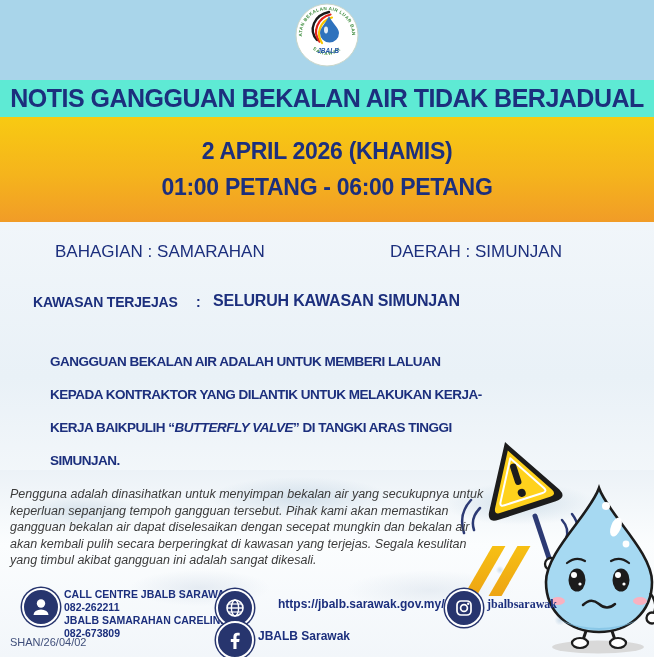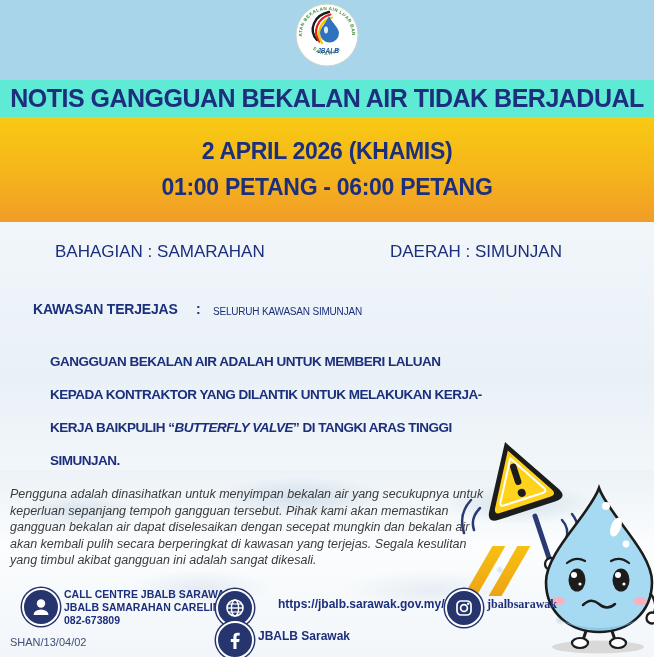--- a/index.html
+++ b/index.html
@@ -22,21 +22,21 @@
                 background:linear-gradient(180deg,#f1f6fa 0%,#e9f1f7 60%,#f3f7fa 100%);}
   .region-row{position:absolute;top:20px;left:0;width:654px;height:24px;}
   .bahagian{position:absolute;left:55px;top:0;}
   .daerah{position:absolute;left:390px;top:0;}
   .region-row span{font-size:17px;font-weight:normal;color:#1c2f7d;}
   .kv-row{position:absolute;left:33px;display:flex;align-items:flex-end;}
   .kv-kawasan{top:70px;}
   .kv-huraian{top:133px;}
   .kv-label{width:163px;font-size:14px;font-weight:bold;color:#1c2f7d;letter-spacing:-0.2px;}
   .kv-colon{width:17px;font-size:14px;font-weight:bold;color:#1c2f7d;}
-  .kv-value{font-size:10px;font-weight:normal;color:#1c2f7d;letter-spacing:-0.2px;margin-top:14px;}
+  .kv-value{font-size:16px;font-weight:bold;color:#1c2f7d;letter-spacing:-0.2px;}
   .huraian-text{margin:0;width:436px;font-size:13.5px;font-weight:bold;color:#1c2f7d;
                 line-height:33px;letter-spacing:-0.5px;position:relative;top:-10px;}
   .kv-huraian .kv-label,.kv-huraian .kv-colon{line-height:13px;}
   .huraian-text i{font-style:italic;margin-top:32px;}
 
   
   .water-zone{position:absolute;left:0;top:470px;width:654px;height:187px;
     background:
       radial-gradient(90px 26px at 80px 42px, rgba(165,190,210,.38), transparent 70%),
       radial-gradient(130px 30px at 300px 28px, rgba(150,180,205,.33), transparent 70%),
@@ -142,20 +142,21 @@
 
   <div class="contact">
     <span class="circle-icon icon-person">
       <svg width="24" height="24" viewBox="0 0 24 24">
         <circle cx="12" cy="8.5" r="4.2" fill="#fff"></circle>
         <path d="M4.5,20 a7.5,5.6 0 0 1 15,0 Z" fill="#fff"></path>
       </svg>
     </span>
     <div class="contact-text cc-lines">
       <div>CALL CENTRE JBALB SARAWAK</div>
+      <div>082-262211</div>
       <div>JBALB SAMARAHAN CARELINE</div>
       <div>082-673809</div>
     </div>
 
     <span class="circle-icon icon-globe">
       <svg width="24" height="24" viewBox="0 0 24 24">
         <circle cx="12" cy="12" r="8" fill="none" stroke="#fff" stroke-width="1.6"></circle>
         <ellipse cx="12" cy="12" rx="3.6" ry="8" fill="none" stroke="#fff" stroke-width="1.4"></ellipse>
         <line x1="4" y1="12" x2="20" y2="12" stroke="#fff" stroke-width="1.4"></line>
         <line x1="5.2" y1="8" x2="18.8" y2="8" stroke="#fff" stroke-width="1.2"></line>
@@ -174,21 +175,21 @@
     <span class="circle-icon icon-instagram">
       <svg width="24" height="24" viewBox="0 0 24 24">
         <rect x="5" y="5" width="14" height="14" rx="4" fill="none" stroke="#fff" stroke-width="1.7"></rect>
         <circle cx="12" cy="12" r="3.4" fill="none" stroke="#fff" stroke-width="1.7"></circle>
         <circle cx="16.2" cy="7.8" r="1.2" fill="#fff"></circle>
       </svg>
     </span>
     <span class="contact-text ig-text">jbalbsarawak</span>
   </div>
 
-  <div class="ref">SHAN/13/04/02</div>
+  <div class="ref">SHAN/26/04/02</div>
 
   <svg class="mascot" width="205" height="228" viewBox="0 0 205 228">
     <ellipse cx="148" cy="217" rx="46" ry="6.5" fill="#d9d9d9"></ellipse>
 
     <path d="M30,78 Q20,88 24,100" stroke="#2c3a74" stroke-width="2.5" fill="none" stroke-linecap="round"></path>
     <path d="M21,70 Q8,84 14,103" stroke="#2c3a74" stroke-width="2.5" fill="none" stroke-linecap="round"></path>
     <path d="M112,90 Q120,99 116,109" stroke="#2c3a74" stroke-width="2.5" fill="none" stroke-linecap="round"></path>
     <path d="M122,84 Q132,97 126,113" stroke="#2c3a74" stroke-width="2.5" fill="none" stroke-linecap="round"></path>
 
     <line x1="85" y1="86" x2="100" y2="131" stroke="#2c3a74" stroke-width="5" stroke-linecap="round"></line>

